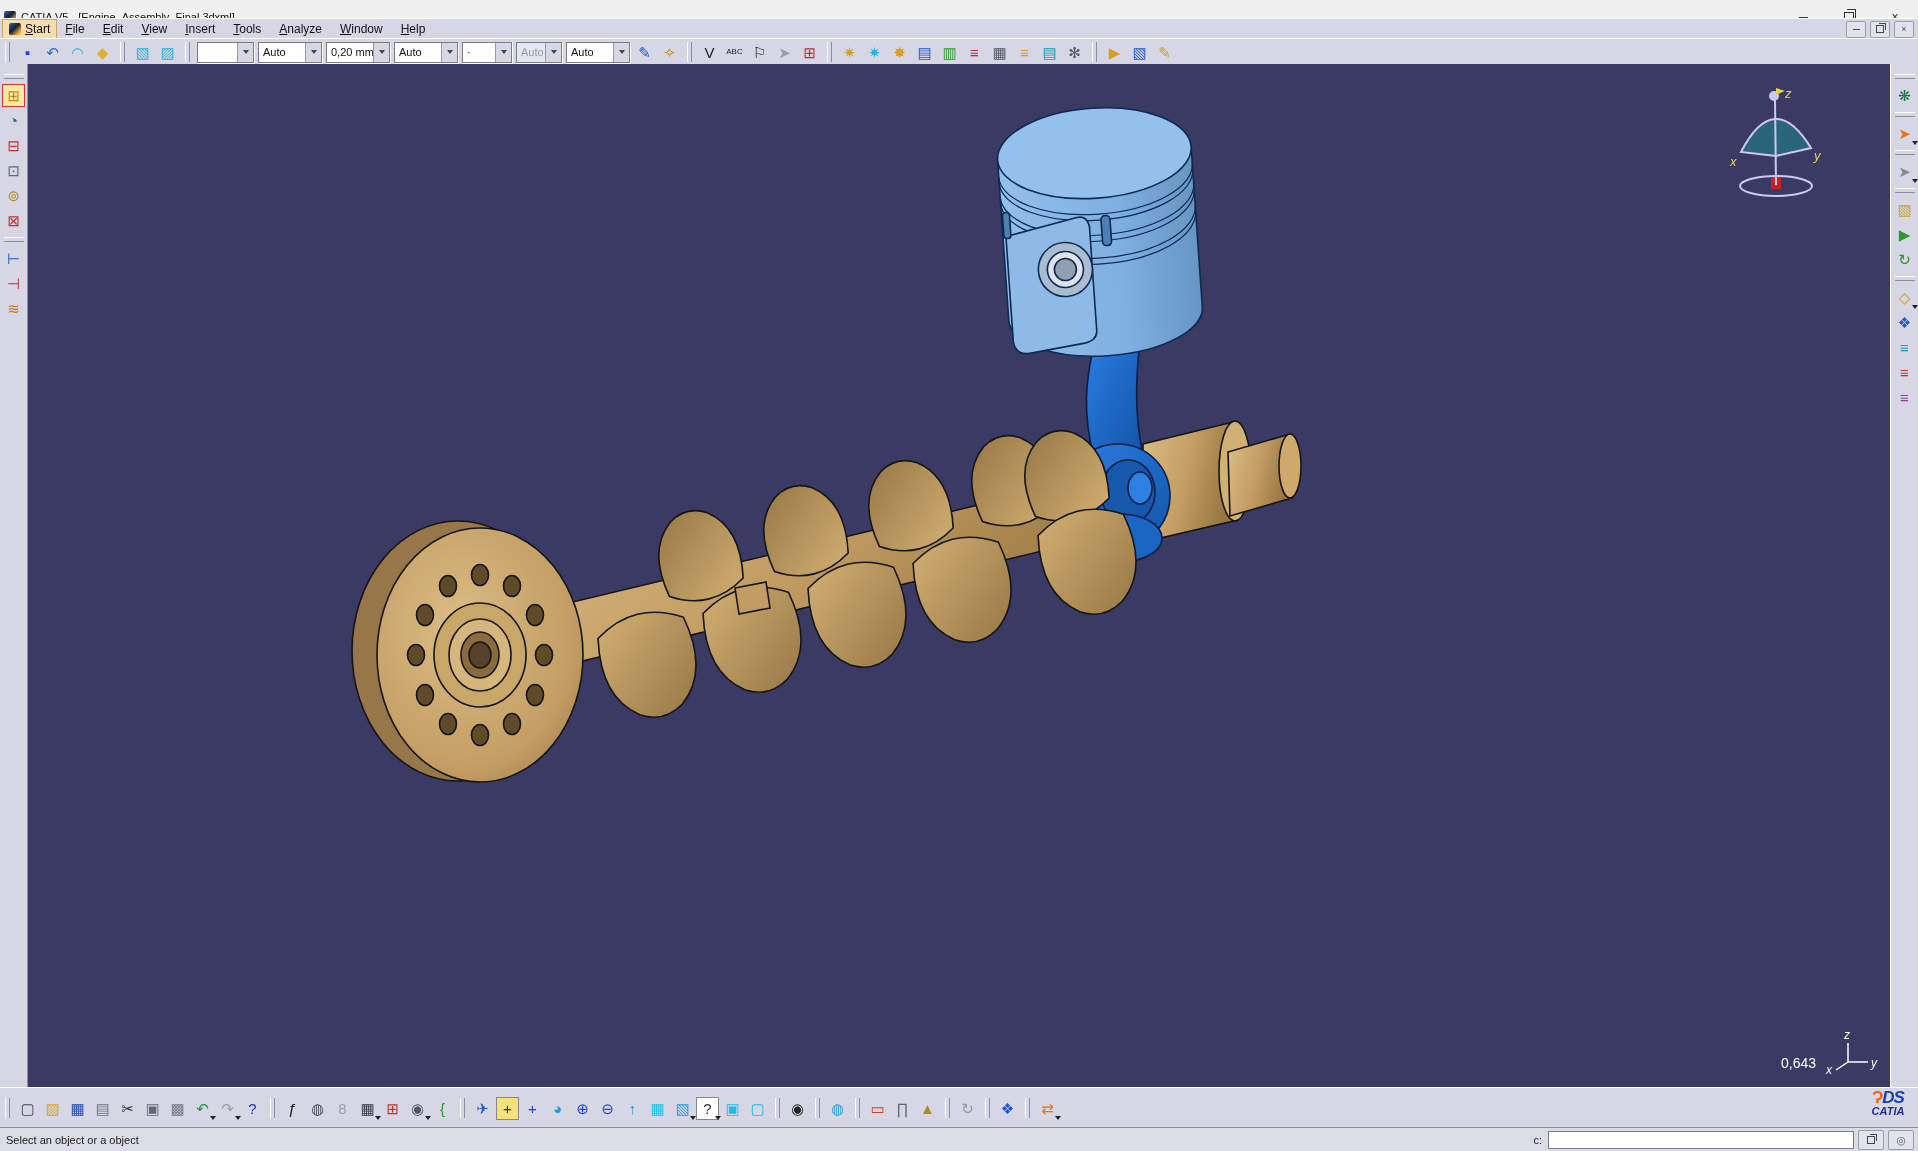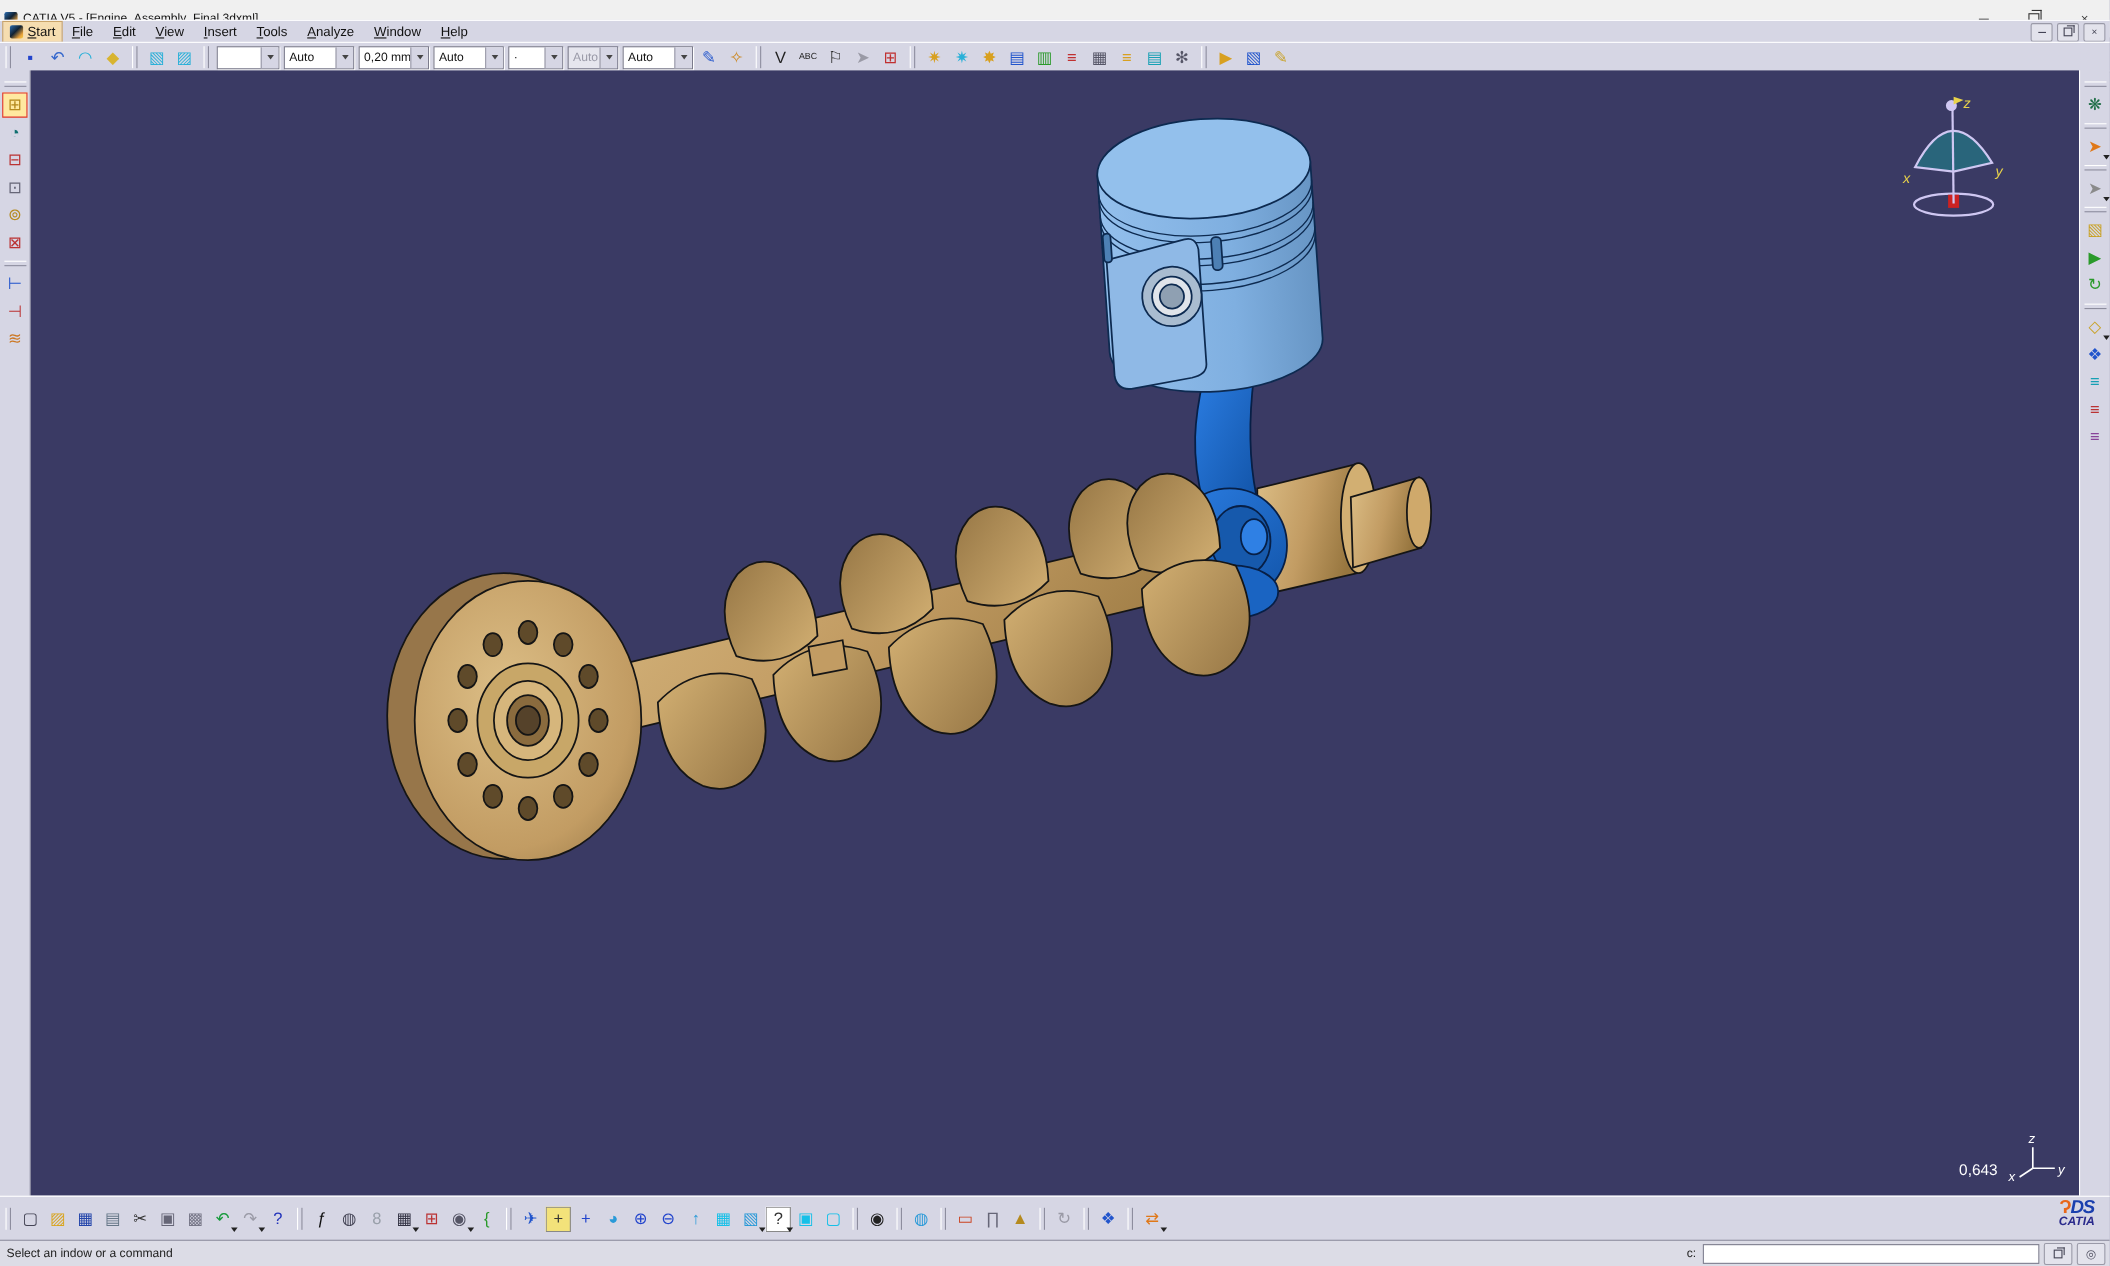--- a/index.html
+++ b/index.html
@@ -595,21 +595,21 @@
       <i class="dd"></i>
     </span>
   </div>
 
 <div class="catia-logo">
   <div class="ds"><i>Ɂ</i><span>DS</span></div>
   <div class="cat">CATIA</div>
 </div>
 
 <div class="statusbar">
-  <span class="status-msg">Select an indow or a command</span>
+  <span class="status-msg">Select an object or a object</span>
   <div class="status-right">
     <span class="drive-label">c:</span>
     <input class="cmd-input" value="" style="">
     <span class="sbtn">
         <span class="glyph-max2"></span>
       </span>
     <span class="sbtn">◎</span>
   </div>
 </div>
 

